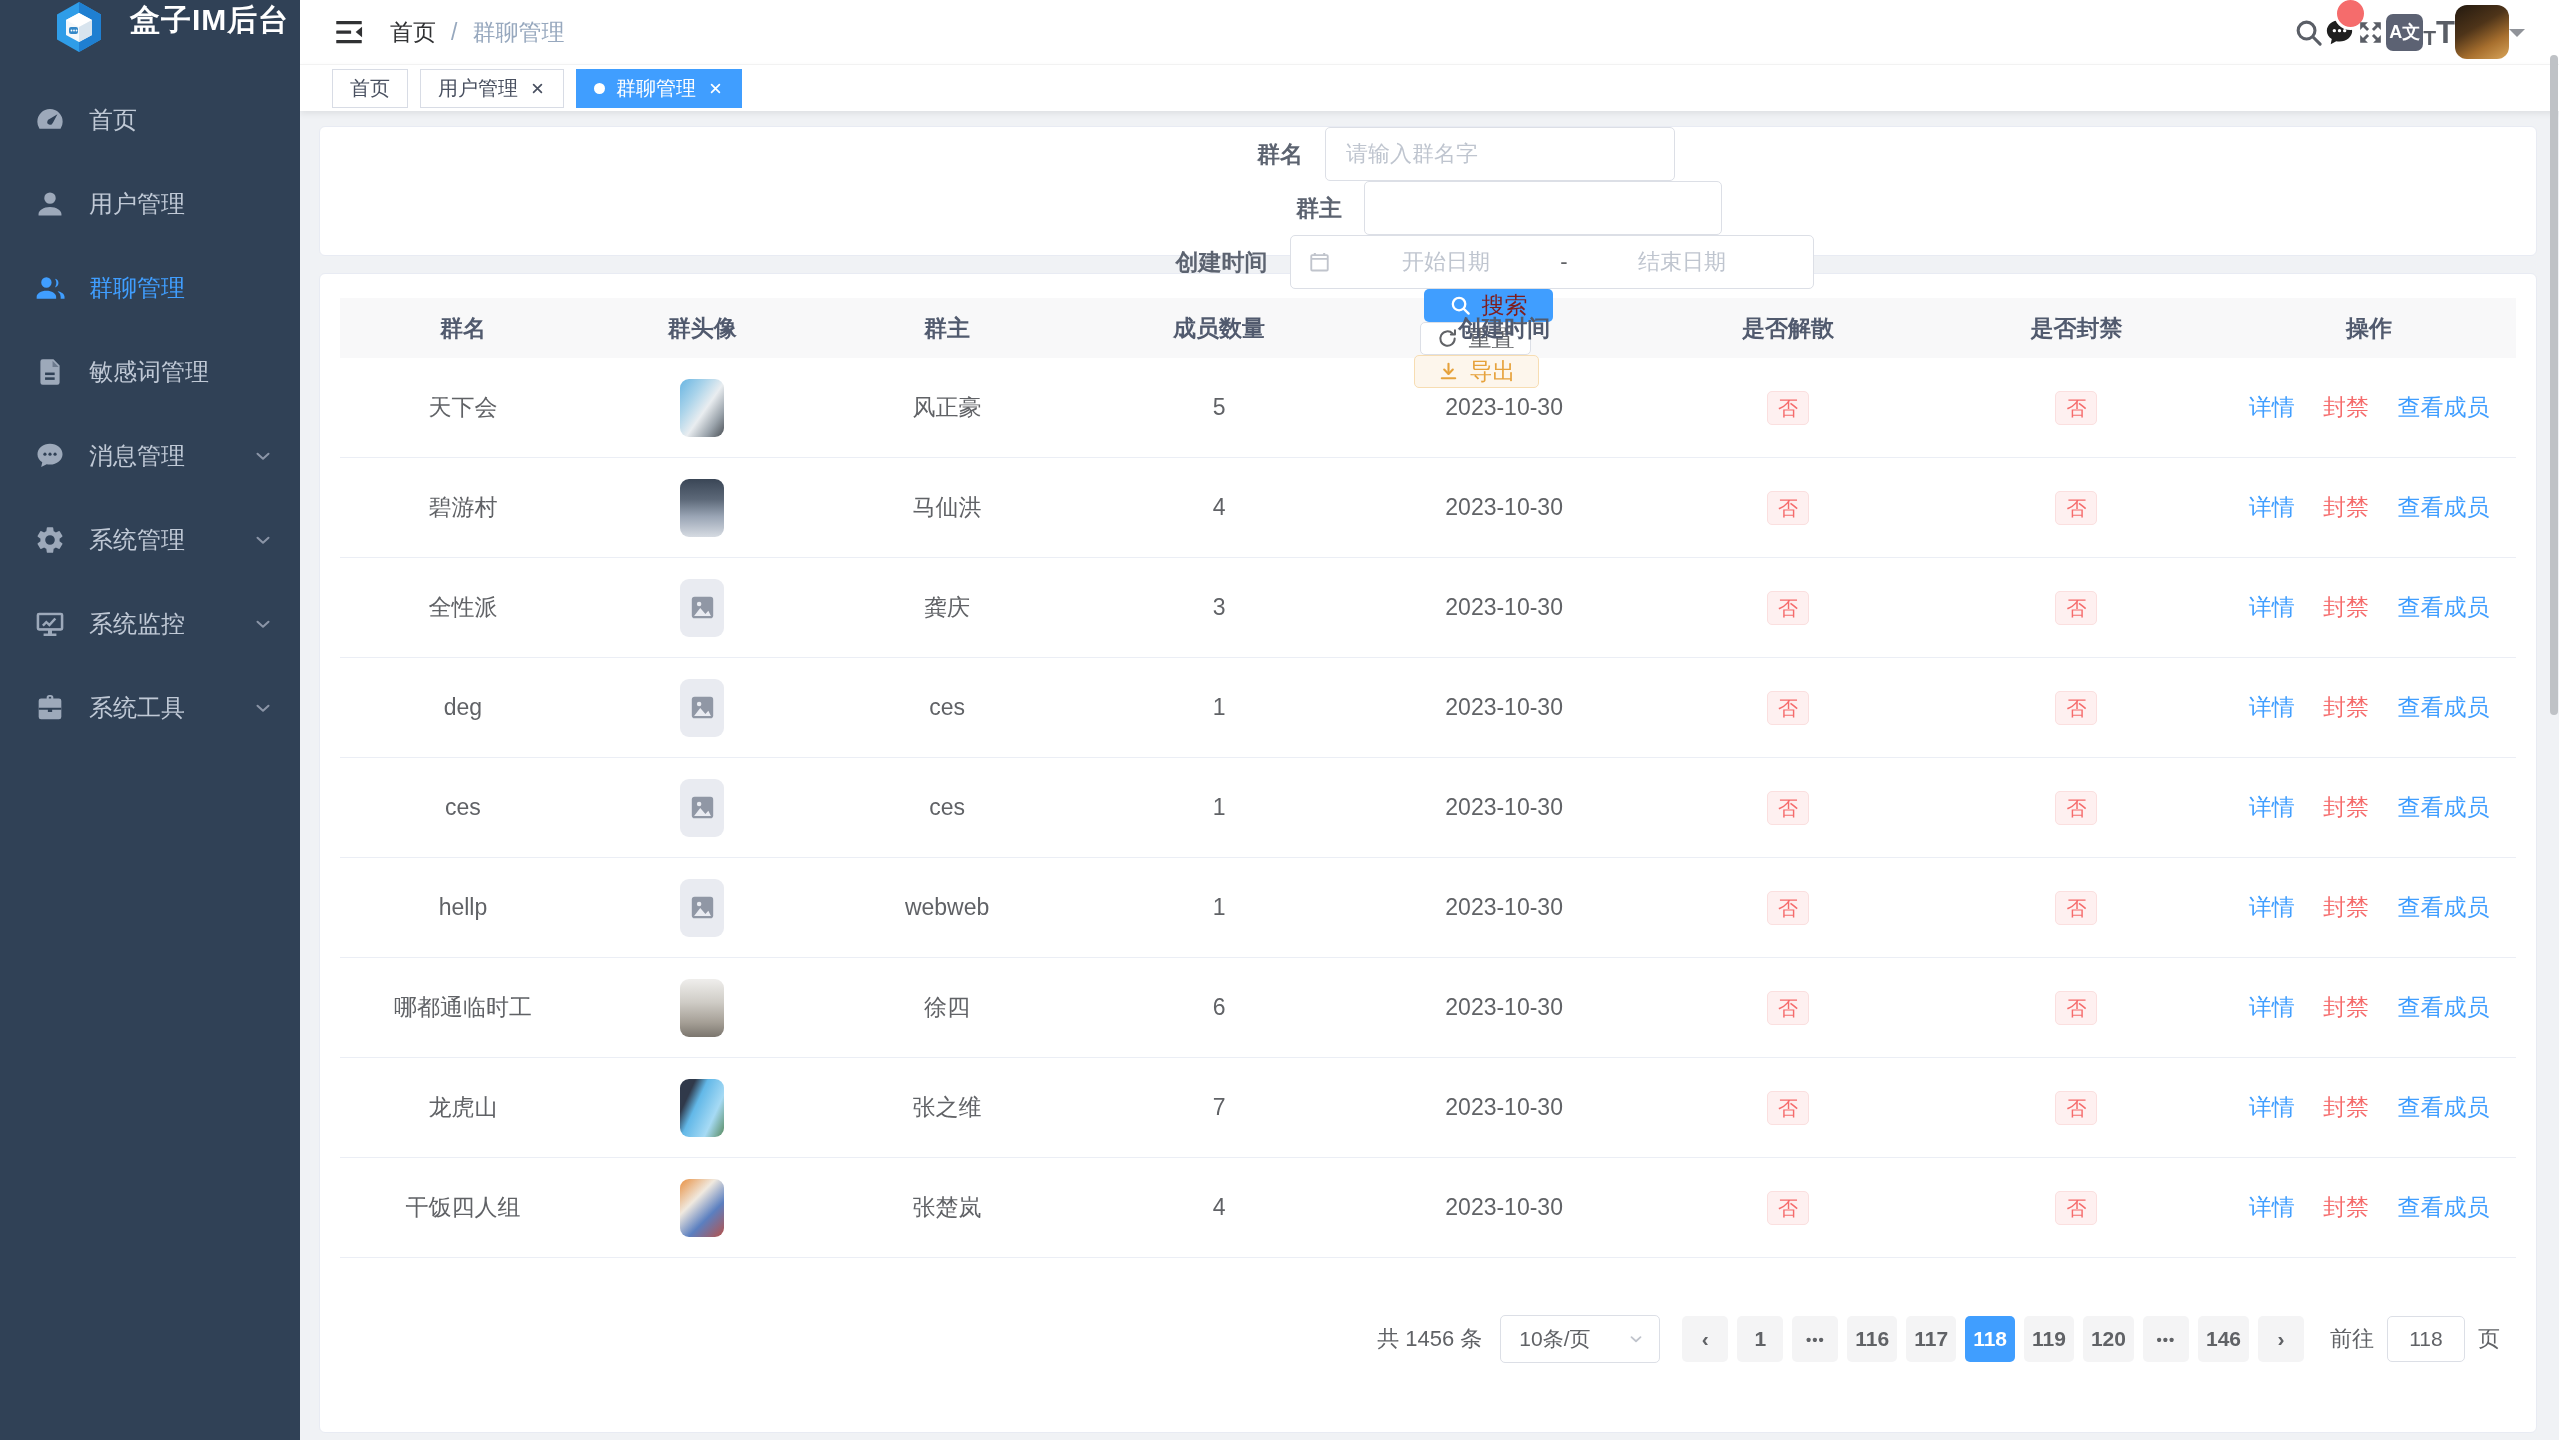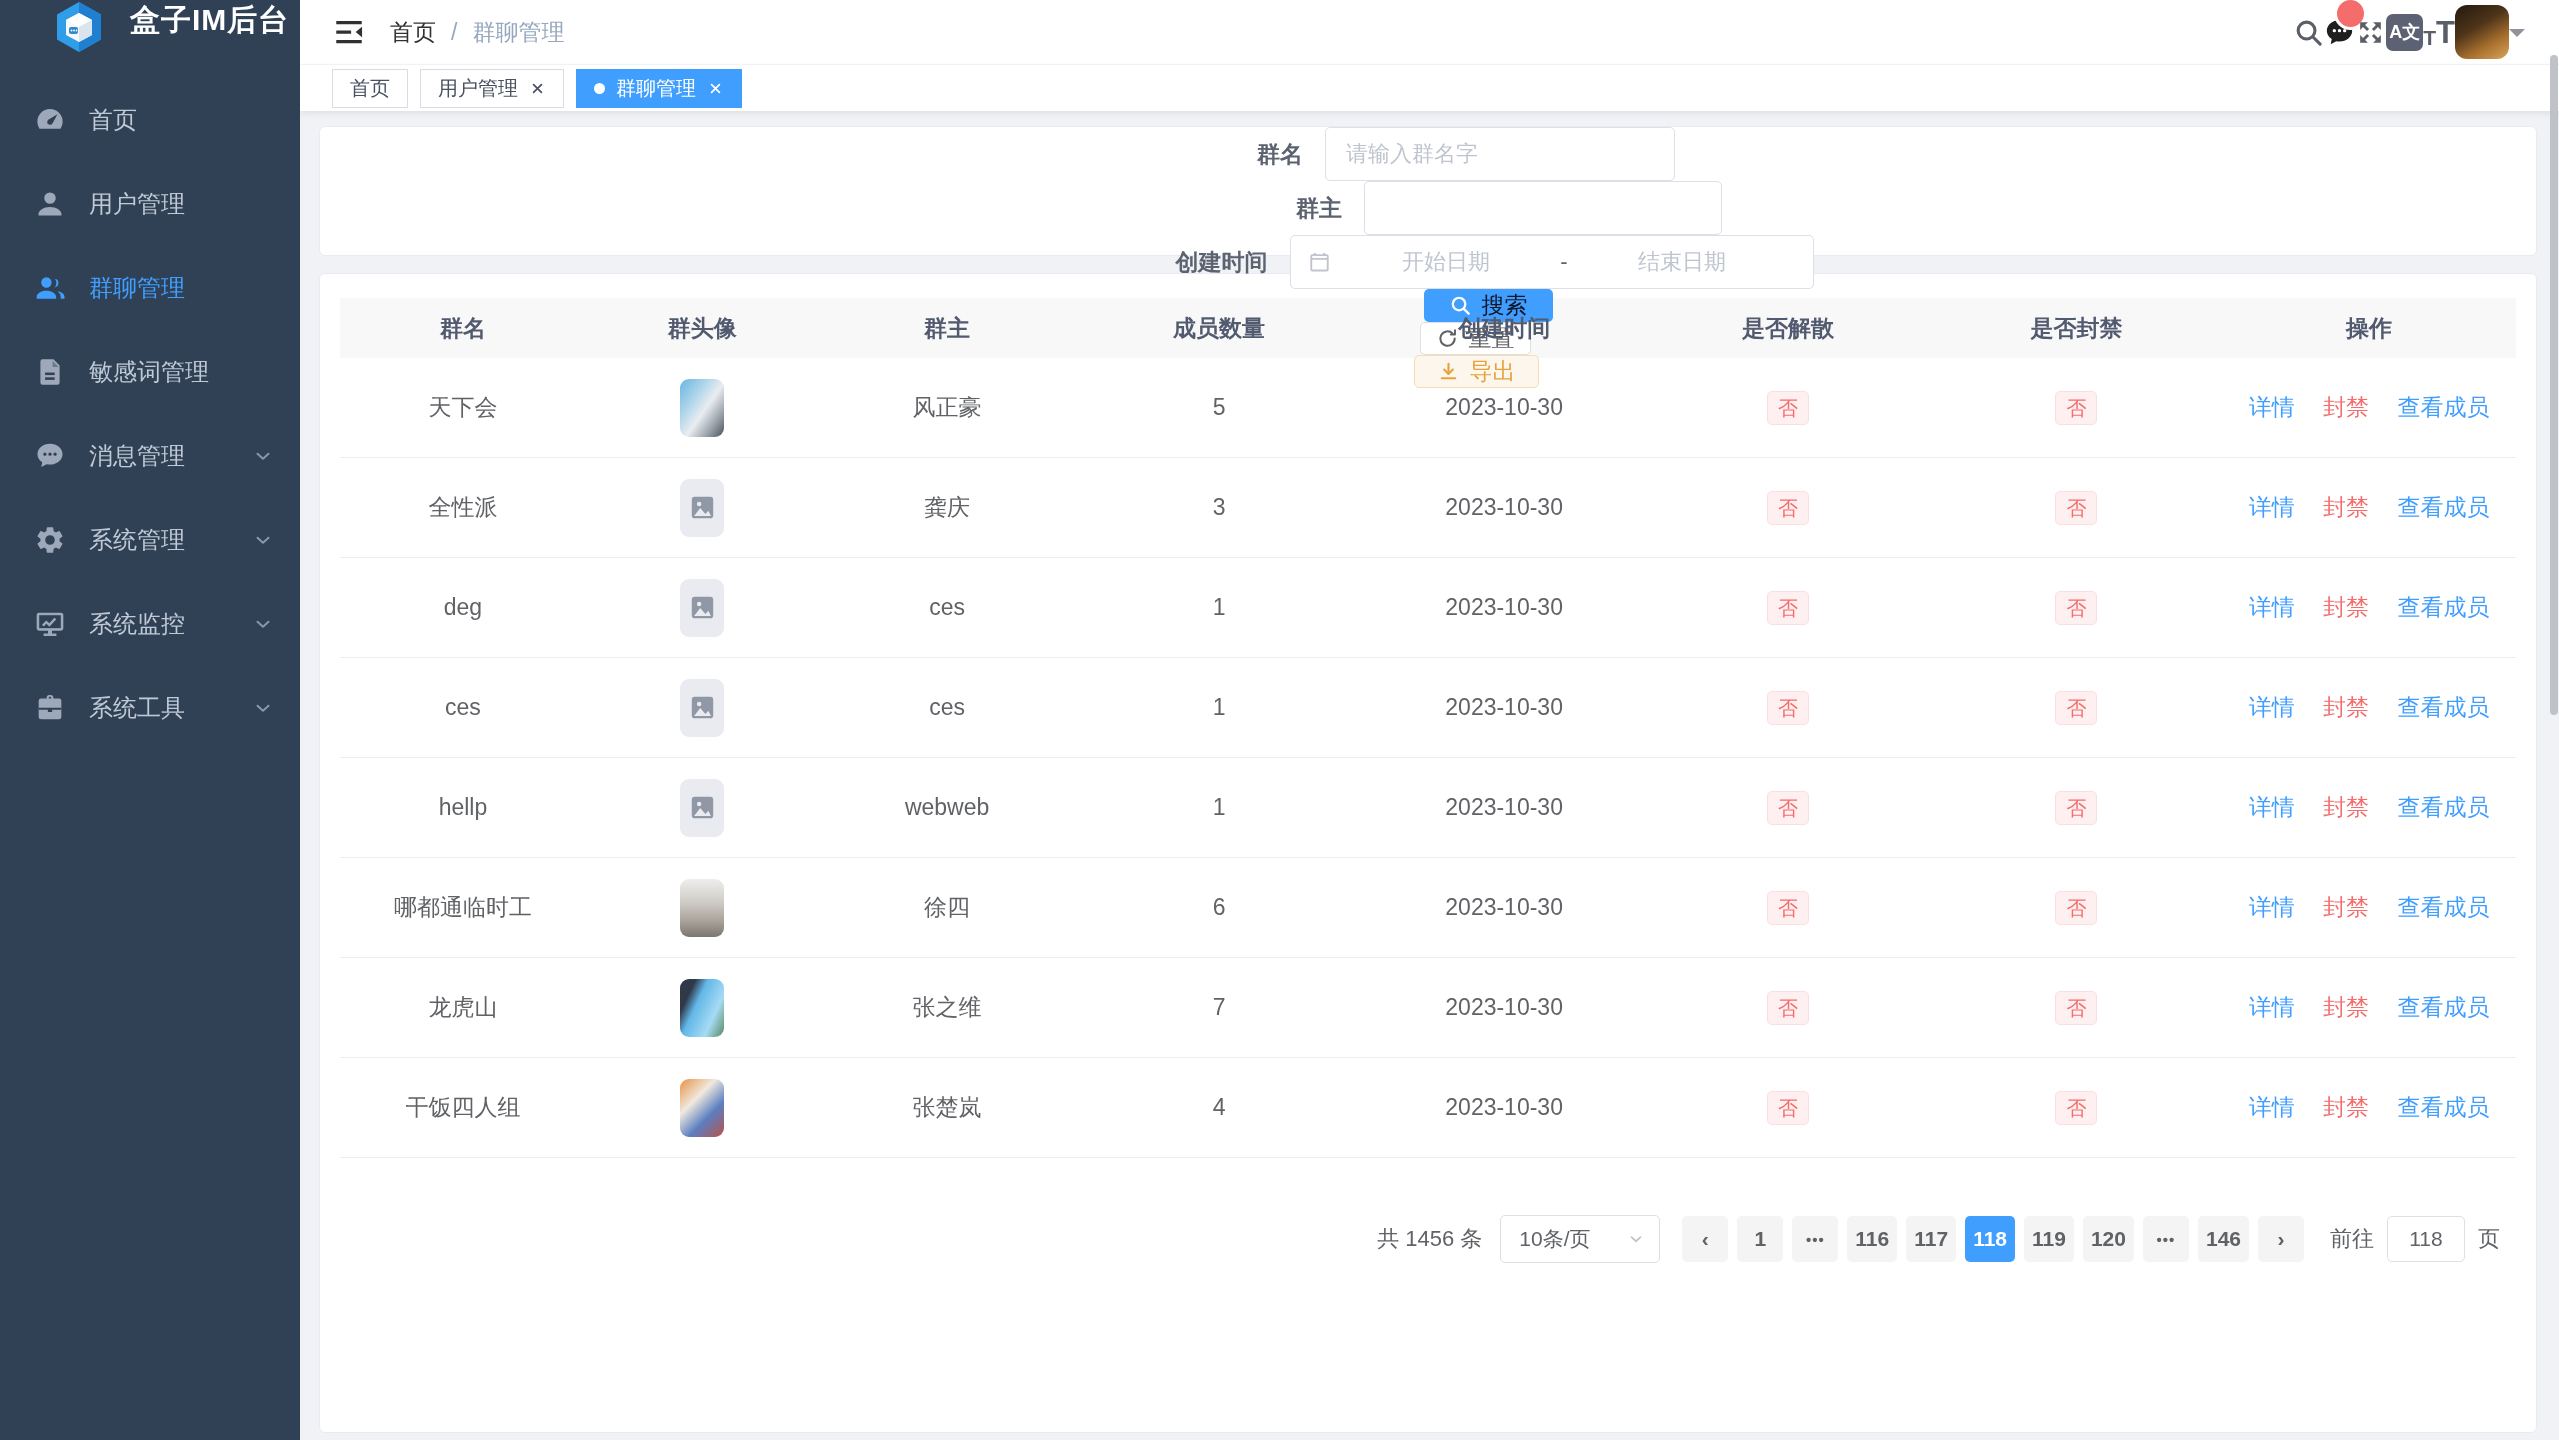--- a/index.html
+++ b/index.html
@@ -67,21 +67,21 @@
   .fi-owner{margin-left:86px;}
   .fi-date{margin-left:57px;}
   .date-inp{width:524px;margin-left:22px;display:flex;align-items:center;padding:0 16px;cursor:pointer;}
   .cal-icon{width:25px;height:25px;color:#c0c4cc;flex:none;}
   .cal-icon svg{width:25px;height:25px;display:block;}
   .date-start,.date-end{flex:1;text-align:center;font-size:22px;color:#bfc5cf;}
   .date-sep{color:#606266;font-size:22px;}
   .btn{height:54px;border-radius:5px;display:flex;align-items:center;font-size:23px;cursor:pointer;
        border:1px solid transparent;box-sizing:border-box;gap:10px;white-space:nowrap;}
   .btn svg{width:23px;height:23px;display:block;}
-  .btn-search{background:#409eff;color:#0f172a;padding:0 24px;margin-left:44px;}
+  .btn-search{background:#409eff;color:#7f1d1d;padding:0 24px;margin-left:44px;}
   .btn-reset{background:#fff;border-color:#dcdfe6;color:#606266;padding:0 15px;margin-left:18px;}
   .btn-export{background:#fdf6ec;border-color:#f7ddb2;color:#e6a23c;padding:0 22px;margin-left:20px;}
 
   
   .table-card{margin-top:17px;padding:24px 20px 0;min-height:1160px;box-sizing:border-box;}
   table.grid{width:100%;border-collapse:collapse;table-layout:fixed;}
   .grid thead th{background:#f8f8f9;height:58px;font-size:23px;color:#515a6e;font-weight:bold;text-align:center;}
   .grid tbody td{height:97px;border-bottom:1px solid #ebeef5;font-size:23px;color:#606266;text-align:center;}
   .avatar{width:44px;height:58px;border-radius:9px;margin:0 auto;background:#e9ebf1;}
   .avatar.ph{display:flex;align-items:center;justify-content:center;color:#9097a5;}
@@ -391,20 +391,36 @@
     <td>2023-10-30</td>
     <td><span class="tag">否</span></td>
     <td><span class="tag">否</span></td>
     <td>
       <a class="lnk blue">详情</a>
       <a class="lnk red">封禁</a>
       <a class="lnk blue">查看成员</a>
     </td>
   </tr>
               <tr>
+    <td>碧游村</td>
+    <td>
+                  <div class="avatar" style="background: linear-gradient(rgb(58, 70, 86) 0%, rgb(92, 104, 120) 35%, rgb(154, 165, 181) 65%, rgb(214, 219, 226) 100%);"></div>
+                </td>
+    <td>马仙洪</td>
+    <td>4</td>
+    <td>2023-10-30</td>
+    <td><span class="tag">否</span></td>
+    <td><span class="tag">否</span></td>
+    <td>
+      <a class="lnk blue">详情</a>
+      <a class="lnk red">封禁</a>
+      <a class="lnk blue">查看成员</a>
+    </td>
+  </tr>
+              <tr>
     <td>全性派</td>
     <td>
                   <div class="avatar ph">
                     <svg viewBox="0 0 24 24">
                       <rect x="2.5" y="2.5" width="19" height="19" rx="2.5" fill="currentColor"></rect>
                       <circle cx="9" cy="8.8" r="2" fill="#e9ebf1"></circle>
                       <path d="M4.5 19.5l5.5-7 4.6 5.2 2.6-2.8 2.3 4.6z" fill="#e9ebf1"></path>
                     </svg>
                   </div>
                 </td>

